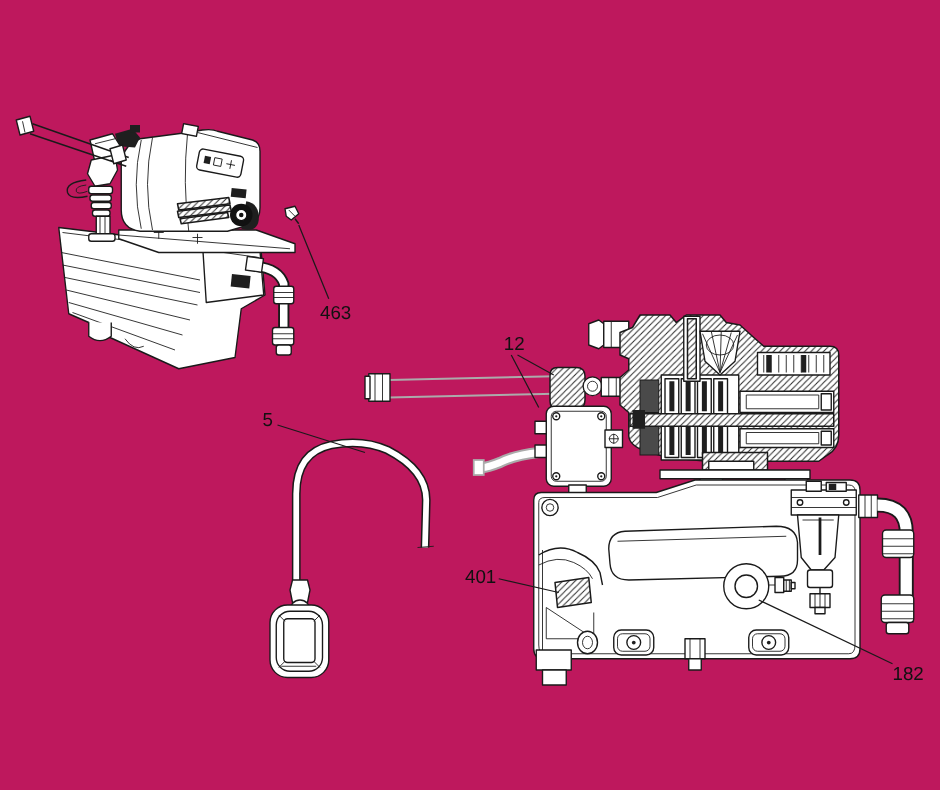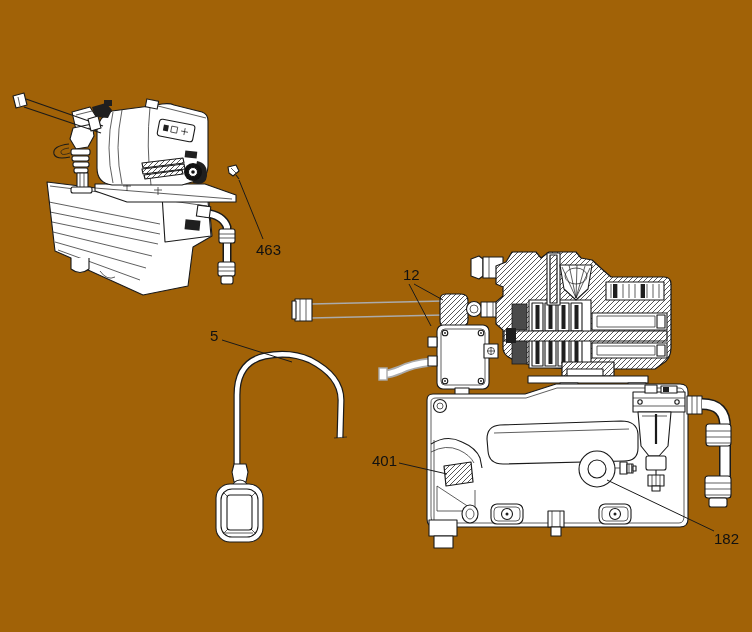--- a/index.html
+++ b/index.html
@@ -1,16 +1,16 @@
 <!DOCTYPE html>
 <html><head>
 <meta charset="utf-8">
 <style>
   html,body{margin:0;padding:0;background:#ffffff;}
-  #stage{position:relative;width:752px;height:632px;background:#a16207;overflow:hidden;
+  #stage{position:relative;width:752px;height:632px;background:#be185d;overflow:hidden;
          font-family:"Liberation Sans",sans-serif;}
   svg{position:absolute;left:0;top:0;}
   .ln{fill:none;stroke:#1a1a1a;stroke-width:1.1;stroke-linejoin:round;}
   .thin{stroke-width:0.7;}
   .fw{fill:#ffffff;stroke:#1a1a1a;stroke-width:1.1;stroke-linejoin:round;}
   .fh{fill:url(#hatch);stroke:#1a1a1a;stroke-width:1.2;stroke-linejoin:round;}
   .dk{fill:#1f1f1f;stroke:none;}
   .gray{fill:none;stroke:#ababab;stroke-width:1.6;}
   .grayfat{fill:none;stroke:#ababab;stroke-width:9;}
   .whitecore{fill:none;stroke:#ffffff;stroke-width:5.5;}

